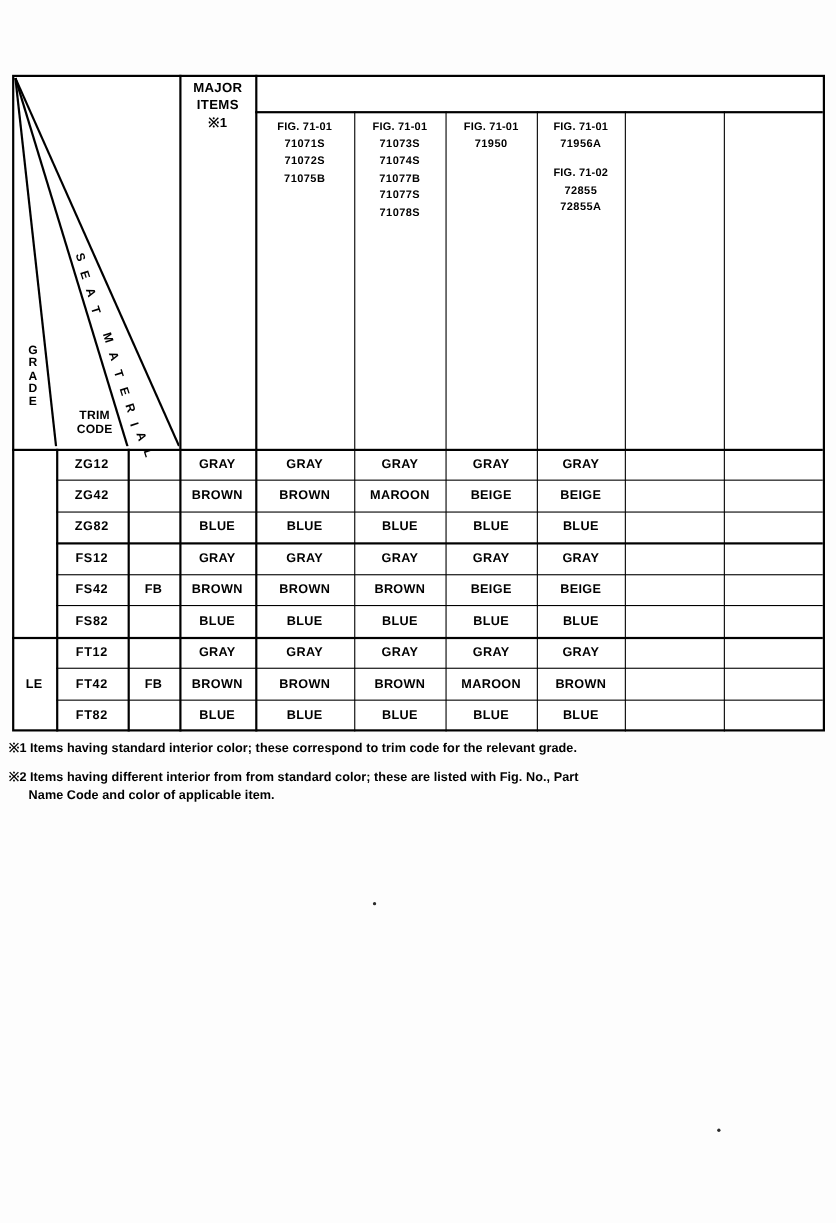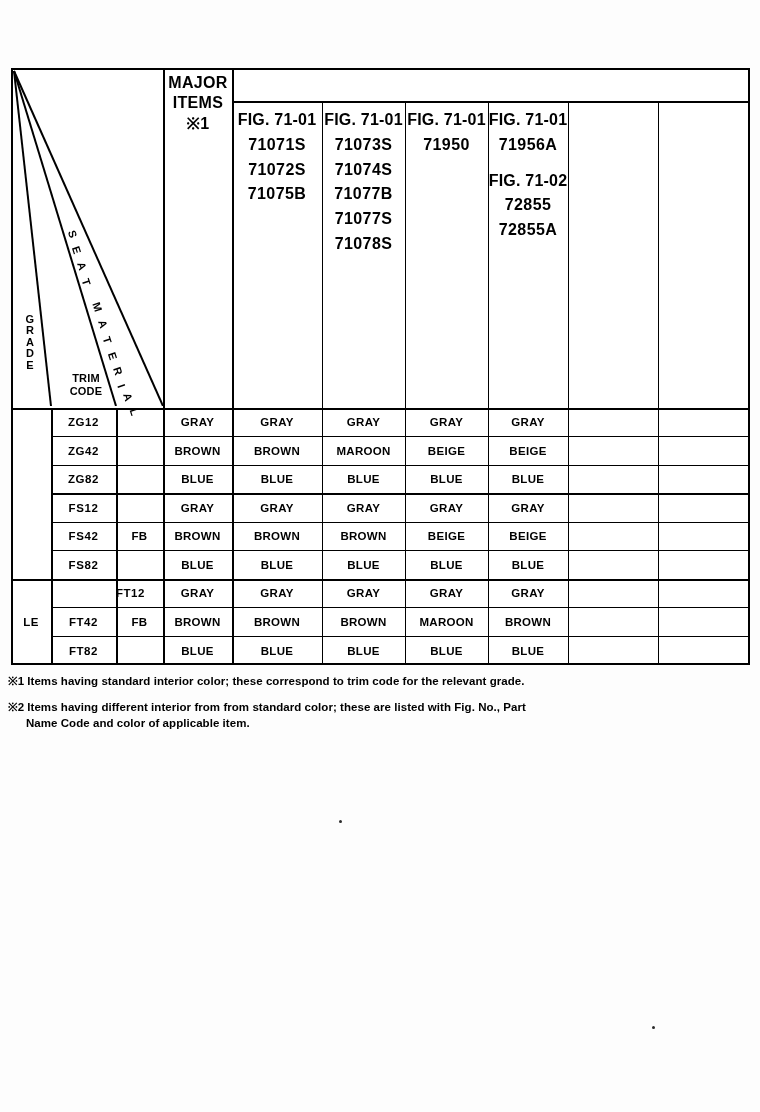--- a/index.html
+++ b/index.html
@@ -69,31 +69,31 @@
 
   
   .hdr {
     position: absolute;
     text-align: center;
     font-weight: bold;
     line-height: 1.28;
     letter-spacing: .3px;
   }
   .hdr-major {
-    font-size: 16px;
+    font-size: 12px;
     width: 68px;
   }
   .hdr-minor {
     font-size: 13px;
     letter-spacing: 1.1px;
   }
   .colhdr {
     position: absolute;
     text-align: center;
-    font-size: 16px;
+    font-size: 10px;
     font-weight: bold;
     line-height: 1.55;
   }
   .colhdr .fig { letter-spacing: .2px; }
   .colhdr .pn  { letter-spacing: .4px; }
   .colhdr .gap { display: block; height: 11px; }
 
   
   #corner {
     position: absolute;
@@ -316,21 +316,21 @@
 
     <div class="cell code" style="left:40px;  top:482px; width:65px; height:29px;">FS82</div>
     <div class="cell" style="left:152px; top:482px; width:69px; height:29px;">BLUE</div>
     <div class="cell" style="left:221px; top:482px; width:90px; height:29px;">BLUE</div>
     <div class="cell" style="left:311px; top:482px; width:83px; height:29px;">BLUE</div>
     <div class="cell" style="left:394px; top:482px; width:83px; height:29px;">BLUE</div>
     <div class="cell" style="left:477px; top:482px; width:80px; height:29px;">BLUE</div>
     <div class="cell" style="left:557px; top:482px; width:90px; height:29px;"></div>
     <div class="cell" style="left:647px; top:482px; width:90px; height:29px;"></div>
 
-    <div class="cell code" style="left:40px;  top:511px; width:65px; height:28px;margin-left:47px;">FT12</div>
+    <div class="cell code" style="left:40px;  top:511px; width:65px; height:28px;">FT12</div>
     <div class="cell" style="left:152px; top:511px; width:69px; height:28px;">GRAY</div>
     <div class="cell" style="left:221px; top:511px; width:90px; height:28px;">GRAY</div>
     <div class="cell" style="left:311px; top:511px; width:83px; height:28px;">GRAY</div>
     <div class="cell" style="left:394px; top:511px; width:83px; height:28px;">GRAY</div>
     <div class="cell" style="left:477px; top:511px; width:80px; height:28px;">GRAY</div>
     <div class="cell" style="left:557px; top:511px; width:90px; height:28px;"></div>
     <div class="cell" style="left:647px; top:511px; width:90px; height:28px;"></div>
 
     <div class="cell code" style="left:40px;  top:539px; width:65px; height:29px;">FT42</div>
     <div class="cell" style="left:152px; top:539px; width:69px; height:29px;">BROWN</div>

